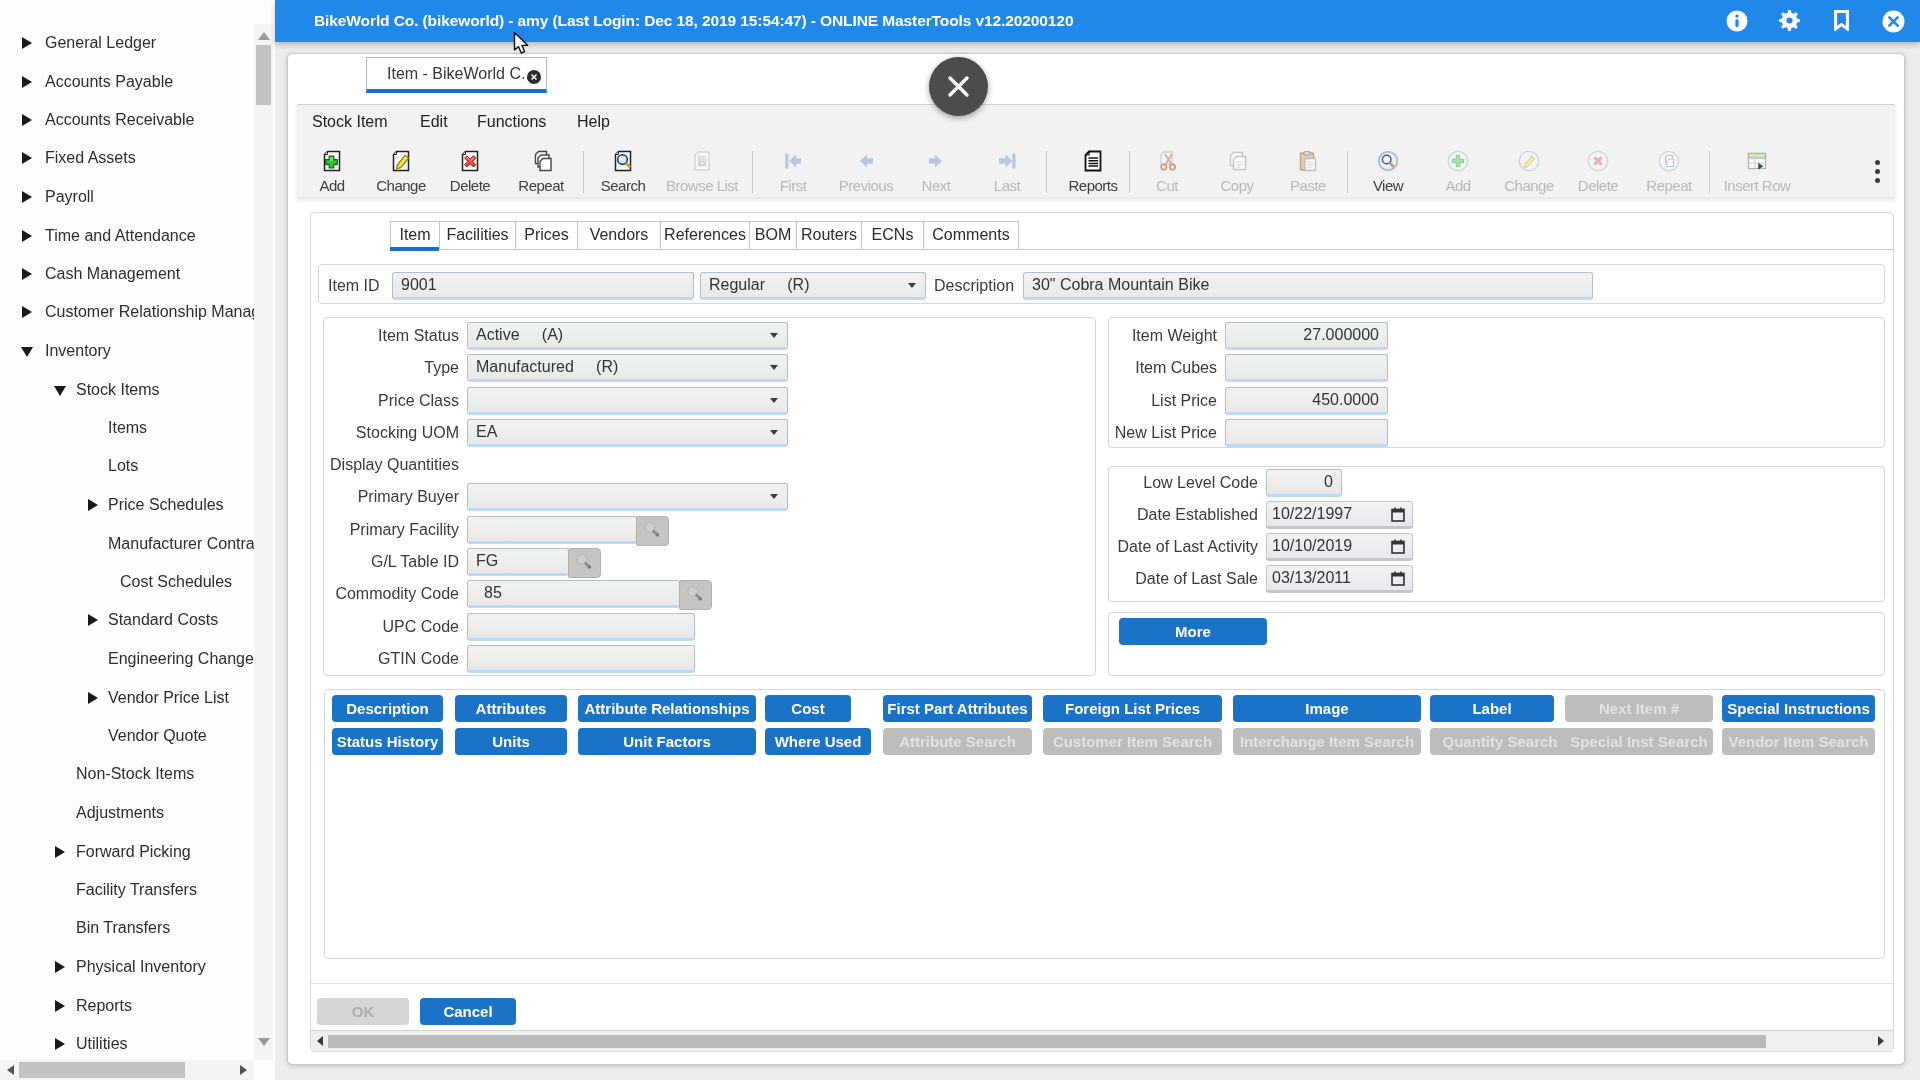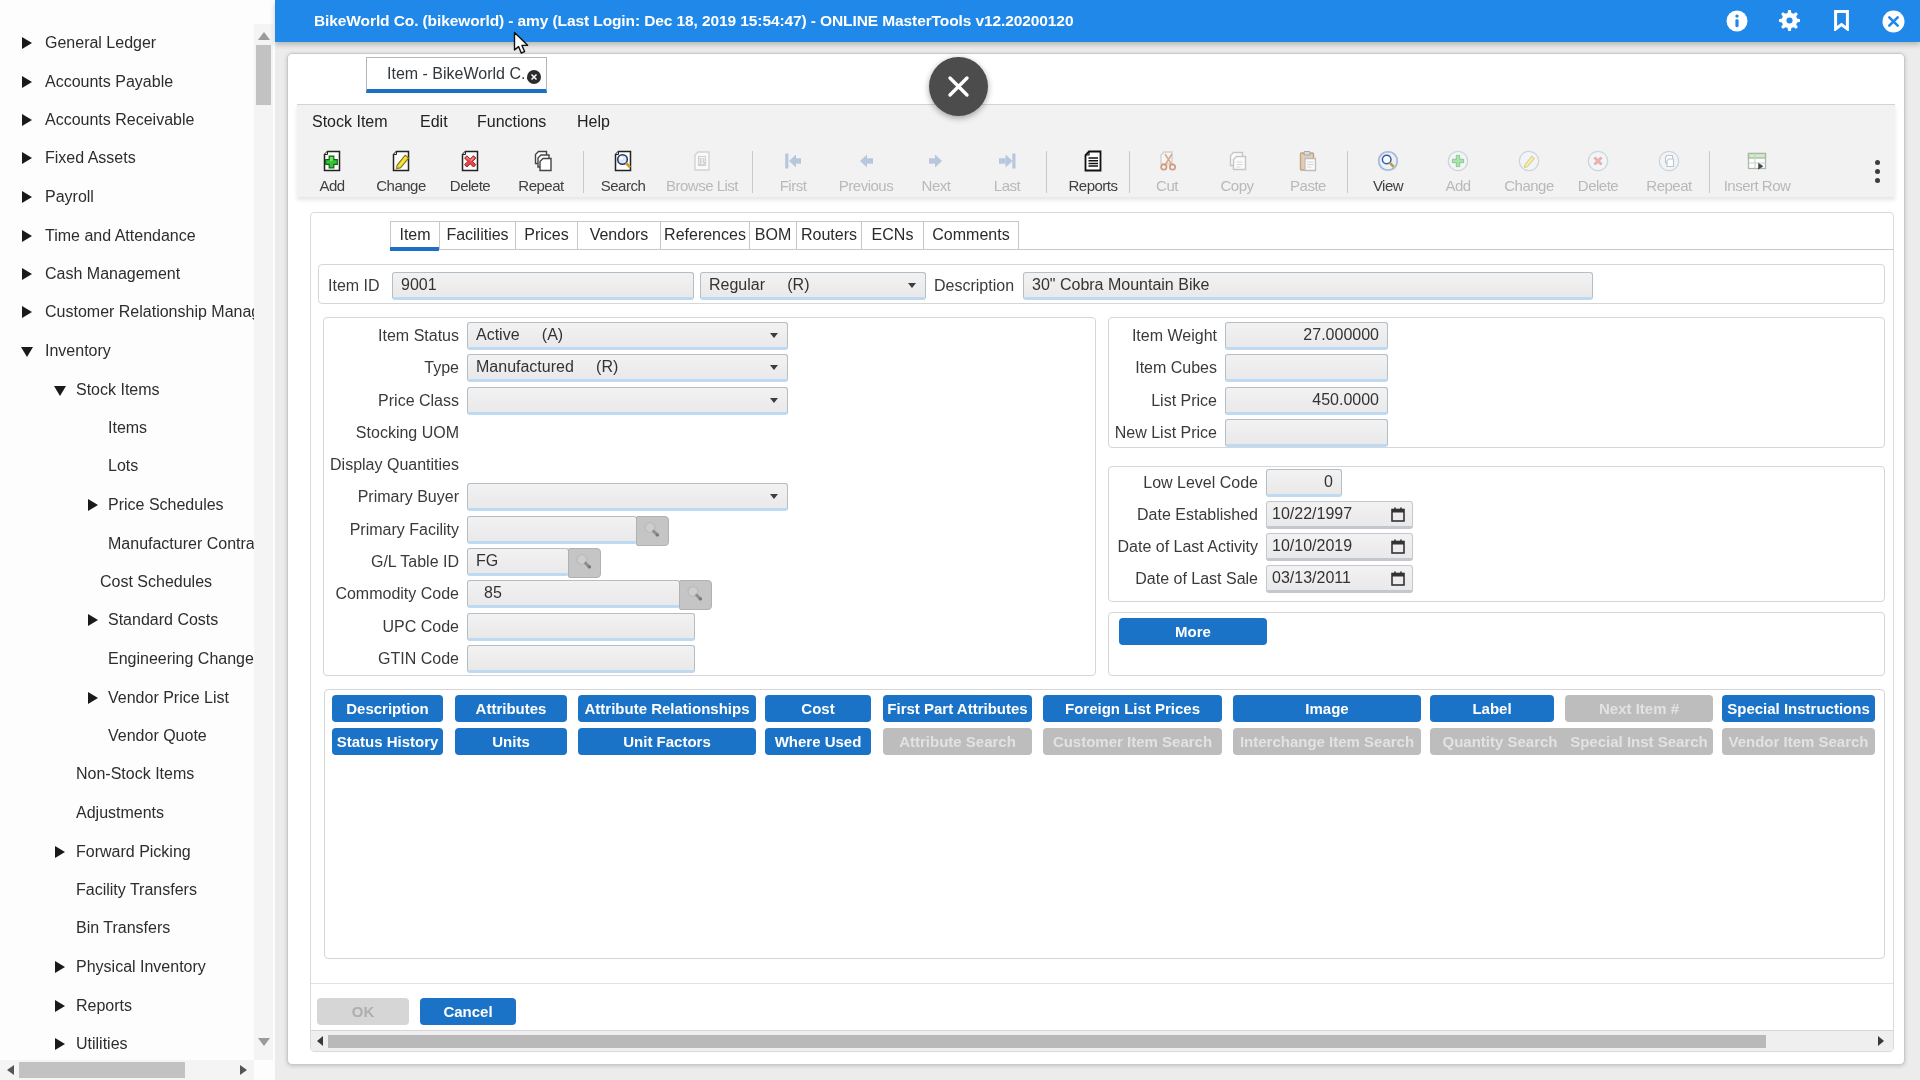--- a/index.html
+++ b/index.html
@@ -96,21 +96,21 @@
 <div class="tnode" style="left:45px;top:302px;">Customer Relationship Manag</div>
 <div class="tarrow td" style="left:21px;top:347px;"></div>
 <div class="tnode" style="left:45px;top:341px;">Inventory</div>
 <div class="tarrow td" style="left:54px;top:386px;"></div>
 <div class="tnode" style="left:76px;top:380px;">Stock Items</div>
 <div class="tnode" style="left:108px;top:418px;">Items</div>
 <div class="tnode" style="left:108px;top:456px;">Lots</div>
 <div class="tarrow tr" style="left:88px;top:499px;"></div>
 <div class="tnode" style="left:108px;top:495px;">Price Schedules</div>
 <div class="tnode" style="left:108px;top:534px;">Manufacturer Contrac</div>
-<div class="tnode" style="left:100px;top:572px;">Cost Schedules</div>
+<div class="tnode" style="left:120px;top:572px;">Cost Schedules</div>
 <div class="tarrow tr" style="left:88px;top:614px;"></div>
 <div class="tnode" style="left:108px;top:610px;">Standard Costs</div>
 <div class="tnode" style="left:108px;top:649px;">Engineering Changes</div>
 <div class="tarrow tr" style="left:88px;top:692px;"></div>
 <div class="tnode" style="left:108px;top:688px;">Vendor Price List</div>
 <div class="tnode" style="left:108px;top:726px;">Vendor Quote</div>
 <div class="tnode" style="left:76px;top:764px;">Non-Stock Items</div>
 <div class="tnode" style="left:76px;top:803px;">Adjustments</div>
 <div class="tarrow tr" style="left:55px;top:846px;"></div>
 <div class="tnode" style="left:76px;top:842px;">Forward Picking</div>
@@ -310,20 +310,21 @@
 <div class="flabel" style="left:-82px;top:303px;width:230px;">Primary Facility</div>
 <div class="flabel" style="left:-82px;top:335px;width:230px;">G/L Table ID</div>
 <div class="flabel" style="left:-82px;top:367px;width:230px;">Commodity Code</div>
 <div class="flabel" style="left:-82px;top:400px;width:230px;">UPC Code</div>
 <div class="flabel" style="left:-82px;top:432px;width:230px;">GTIN Code</div>
 <div class="fld" style="left:156px;top:141px;width:321px;">Manufactured&nbsp;&nbsp;&nbsp;&nbsp;&nbsp;(R)<span class="caret"></span></div>
 <div class="fld" style="left:156px;top:109px;width:321px;">Active&nbsp;&nbsp;&nbsp;&nbsp;&nbsp;(A)<span class="caret"></span></div>
 <div class="fld" style="left:156px;top:174px;width:321px;">
           <span class="caret"></span>
         </div>
+<div class="fld" style="left:156px;top:206px;width:321px;">EA<span class="caret"></span></div>
 <div class="fld" style="left:156px;top:270px;width:321px;">
           <span class="caret"></span>
         </div>
 <div class="fld" style="left:156px;top:303px;width:170px;"></div>
 <div class="sbtn" style="left:325px;top:303px;"><svg width="31" height="28" viewBox="0 0 31 28">
             <circle cx="13" cy="10.5" r="5" fill="#cecece" stroke="#bcbcbc" stroke-width="1.5"></circle>
             <path d="M16.6 14.2 l3.4 3.4" stroke="#8f8f8f" stroke-width="3" stroke-linecap="round"></path>
             <circle cx="20.4" cy="17.9" r="1.7" fill="#787878"></circle>
           </svg></div>
 <div class="fld" style="left:156px;top:335px;width:102px;">FG</div>
@@ -369,21 +370,21 @@
             <rect x="1" y="2.5" width="12" height="11.5" fill="none" stroke="#333" stroke-width="1.6"></rect>
             <path d="M4 0.5 v3.5 M10 0.5 v3.5" stroke="#333" stroke-width="1.6"></path>
             <rect x="1" y="2.5" width="12" height="3" fill="#333"></rect>
           </svg></div>
 <div class="gbox" style="left:797px;top:399px;width:777px;height:64px;"></div>
 <div class="bbtn" style="left:808px;top:405px;width:148px;">More</div>
 <div class="gbox" style="left:13px;top:476px;width:1561px;height:270px;"></div>
         <div class="bbtn" style="left:21px;top:482px;width:111px;">Description</div>
 <div class="bbtn" style="left:144px;top:482px;width:112px;">Attributes</div>
 <div class="bbtn" style="left:267px;top:482px;width:178px;">Attribute Relationships</div>
-<div class="bbtn" style="left:454px;top:482px;width:106px;">Cost</div>
+<div class="bbtn" style="left:454px;top:482px;width:86px;">Cost</div>
 <div class="bbtn" style="left:572px;top:482px;width:149px;">First Part Attributes</div>
 <div class="bbtn" style="left:732px;top:482px;width:179px;">Foreign List Prices</div>
 <div class="bbtn" style="left:922px;top:482px;width:188px;">Image</div>
 <div class="bbtn" style="left:1119px;top:482px;width:124px;">Label</div>
 <div class="bbtn dis" style="left:1254px;top:482px;width:148px;">Next Item #</div>
 <div class="bbtn" style="left:1411px;top:482px;width:153px;">Special Instructions</div>
 <div class="bbtn" style="left:21px;top:515px;width:111px;">Status History</div>
 <div class="bbtn" style="left:144px;top:515px;width:112px;">Units</div>
 <div class="bbtn" style="left:267px;top:515px;width:178px;">Unit Factors</div>
 <div class="bbtn" style="left:454px;top:515px;width:106px;">Where Used</div>

